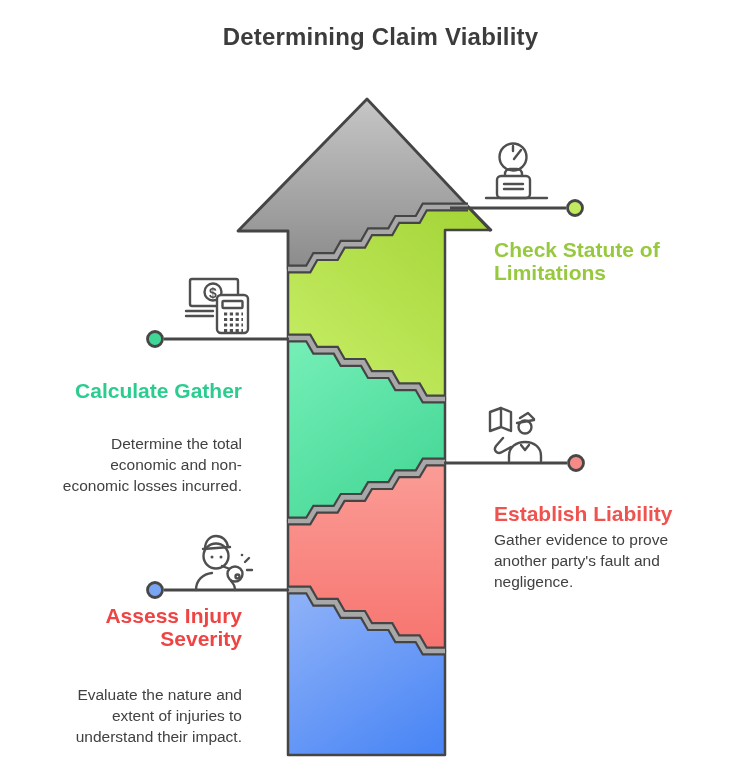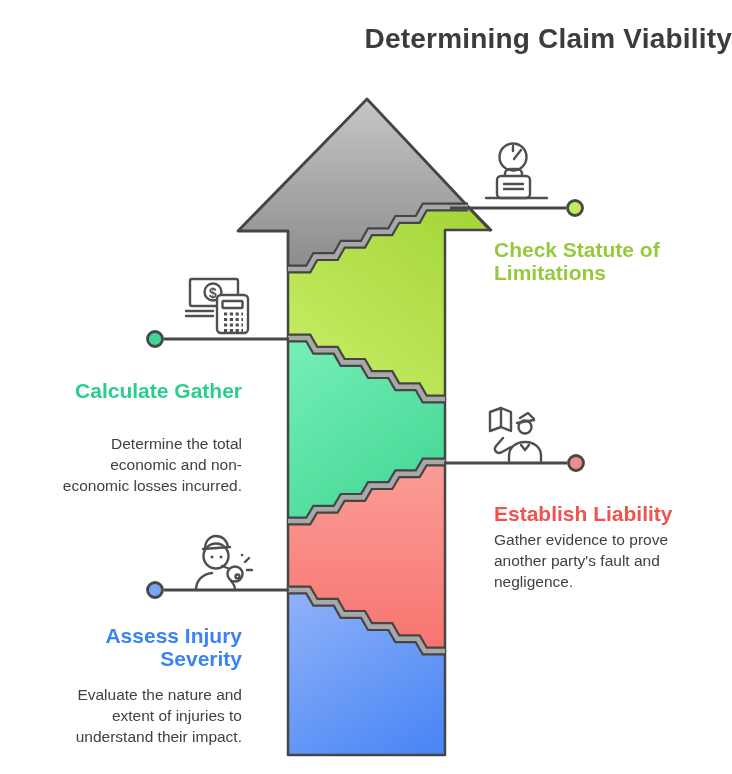--- a/index.html
+++ b/index.html
@@ -2,21 +2,21 @@
 <html><head>
 <meta charset="utf-8">
 <style>
   html,body{margin:0;padding:0;background:#fff;}
   #canvas{
     position:relative;width:732px;height:774px;background:#ffffff;overflow:hidden;
     font-family:"Liberation Sans","DejaVu Sans",sans-serif;
   }
   #diagram-svg{position:absolute;left:0;top:0;}
   .txt{position:absolute;}
-  #page-title{left:0;right:0;top:23px;text-align:right;font-size:28px;font-weight:700;color:#3c3c3c;letter-spacing:.2px;padding-left:29px;}
+  #page-title{left:0;right:0;top:23px;text-align:center;font-size:24px;font-weight:700;color:#3c3c3c;letter-spacing:.2px;padding-left:29px;}
   .step-heading{font-size:21px;line-height:23px;font-weight:600;}
   .step-desc{font-size:15.5px;line-height:21px;color:#414141;}
   .col-right{left:494px;text-align:left;}
   .col-left{right:490px;text-align:right;}
   .seg{stroke:#454545;stroke-width:2.5;stroke-linejoin:round;}
   .ribbon-dark{fill:none;stroke:#454545;stroke-width:9;stroke-linejoin:miter;}
   .ribbon-gray{fill:none;stroke:#a8a8a8;stroke-width:4.6;stroke-linejoin:miter;}
   .connector{stroke:#474747;stroke-width:2.8;}
   .dot{stroke:#474747;stroke-width:2.8;}
   .icon{fill:none;stroke:#4f4f4f;stroke-width:2.4;stroke-linecap:round;stroke-linejoin:round;}
@@ -139,15 +139,15 @@
   <div id="page-title" class="txt">Determining Claim Viability</div>
 
   <div class="txt step-heading col-right" style="top: 238px; width: 190px; color: rgb(151, 201, 62);">Check Statute of Limitations</div>
 
   <div class="txt step-heading col-left" style="top: 379px; width: 230px; color: rgb(43, 205, 143);">Calculate Gather</div>
   <div class="txt step-desc col-left" style="top:411px;width:190px;margin-top:22px;">Determine the total economic and non-economic losses incurred.</div>
 
   <div class="txt step-heading col-right" style="top: 502px; width: 230px; color: rgb(239, 83, 80);">Establish Liability</div>
   <div class="txt step-desc col-right" style="top:529px;width:200px;">Gather evidence to prove another party's fault and negligence.</div>
 
-  <div class="txt step-heading col-left" style="top: 624px; width: 145px; color: #3b82f6;">Assess Injury Severity</div>
+  <div class="txt step-heading col-left" style="top: 604px; width: 145px; color: #ef4444;">Assess Injury Severity</div>
   <div class="txt step-desc col-left" style="top:684px;width:190px;">Evaluate the nature and extent of injuries to understand their impact.</div>
 </div>
 
 </body></html>

